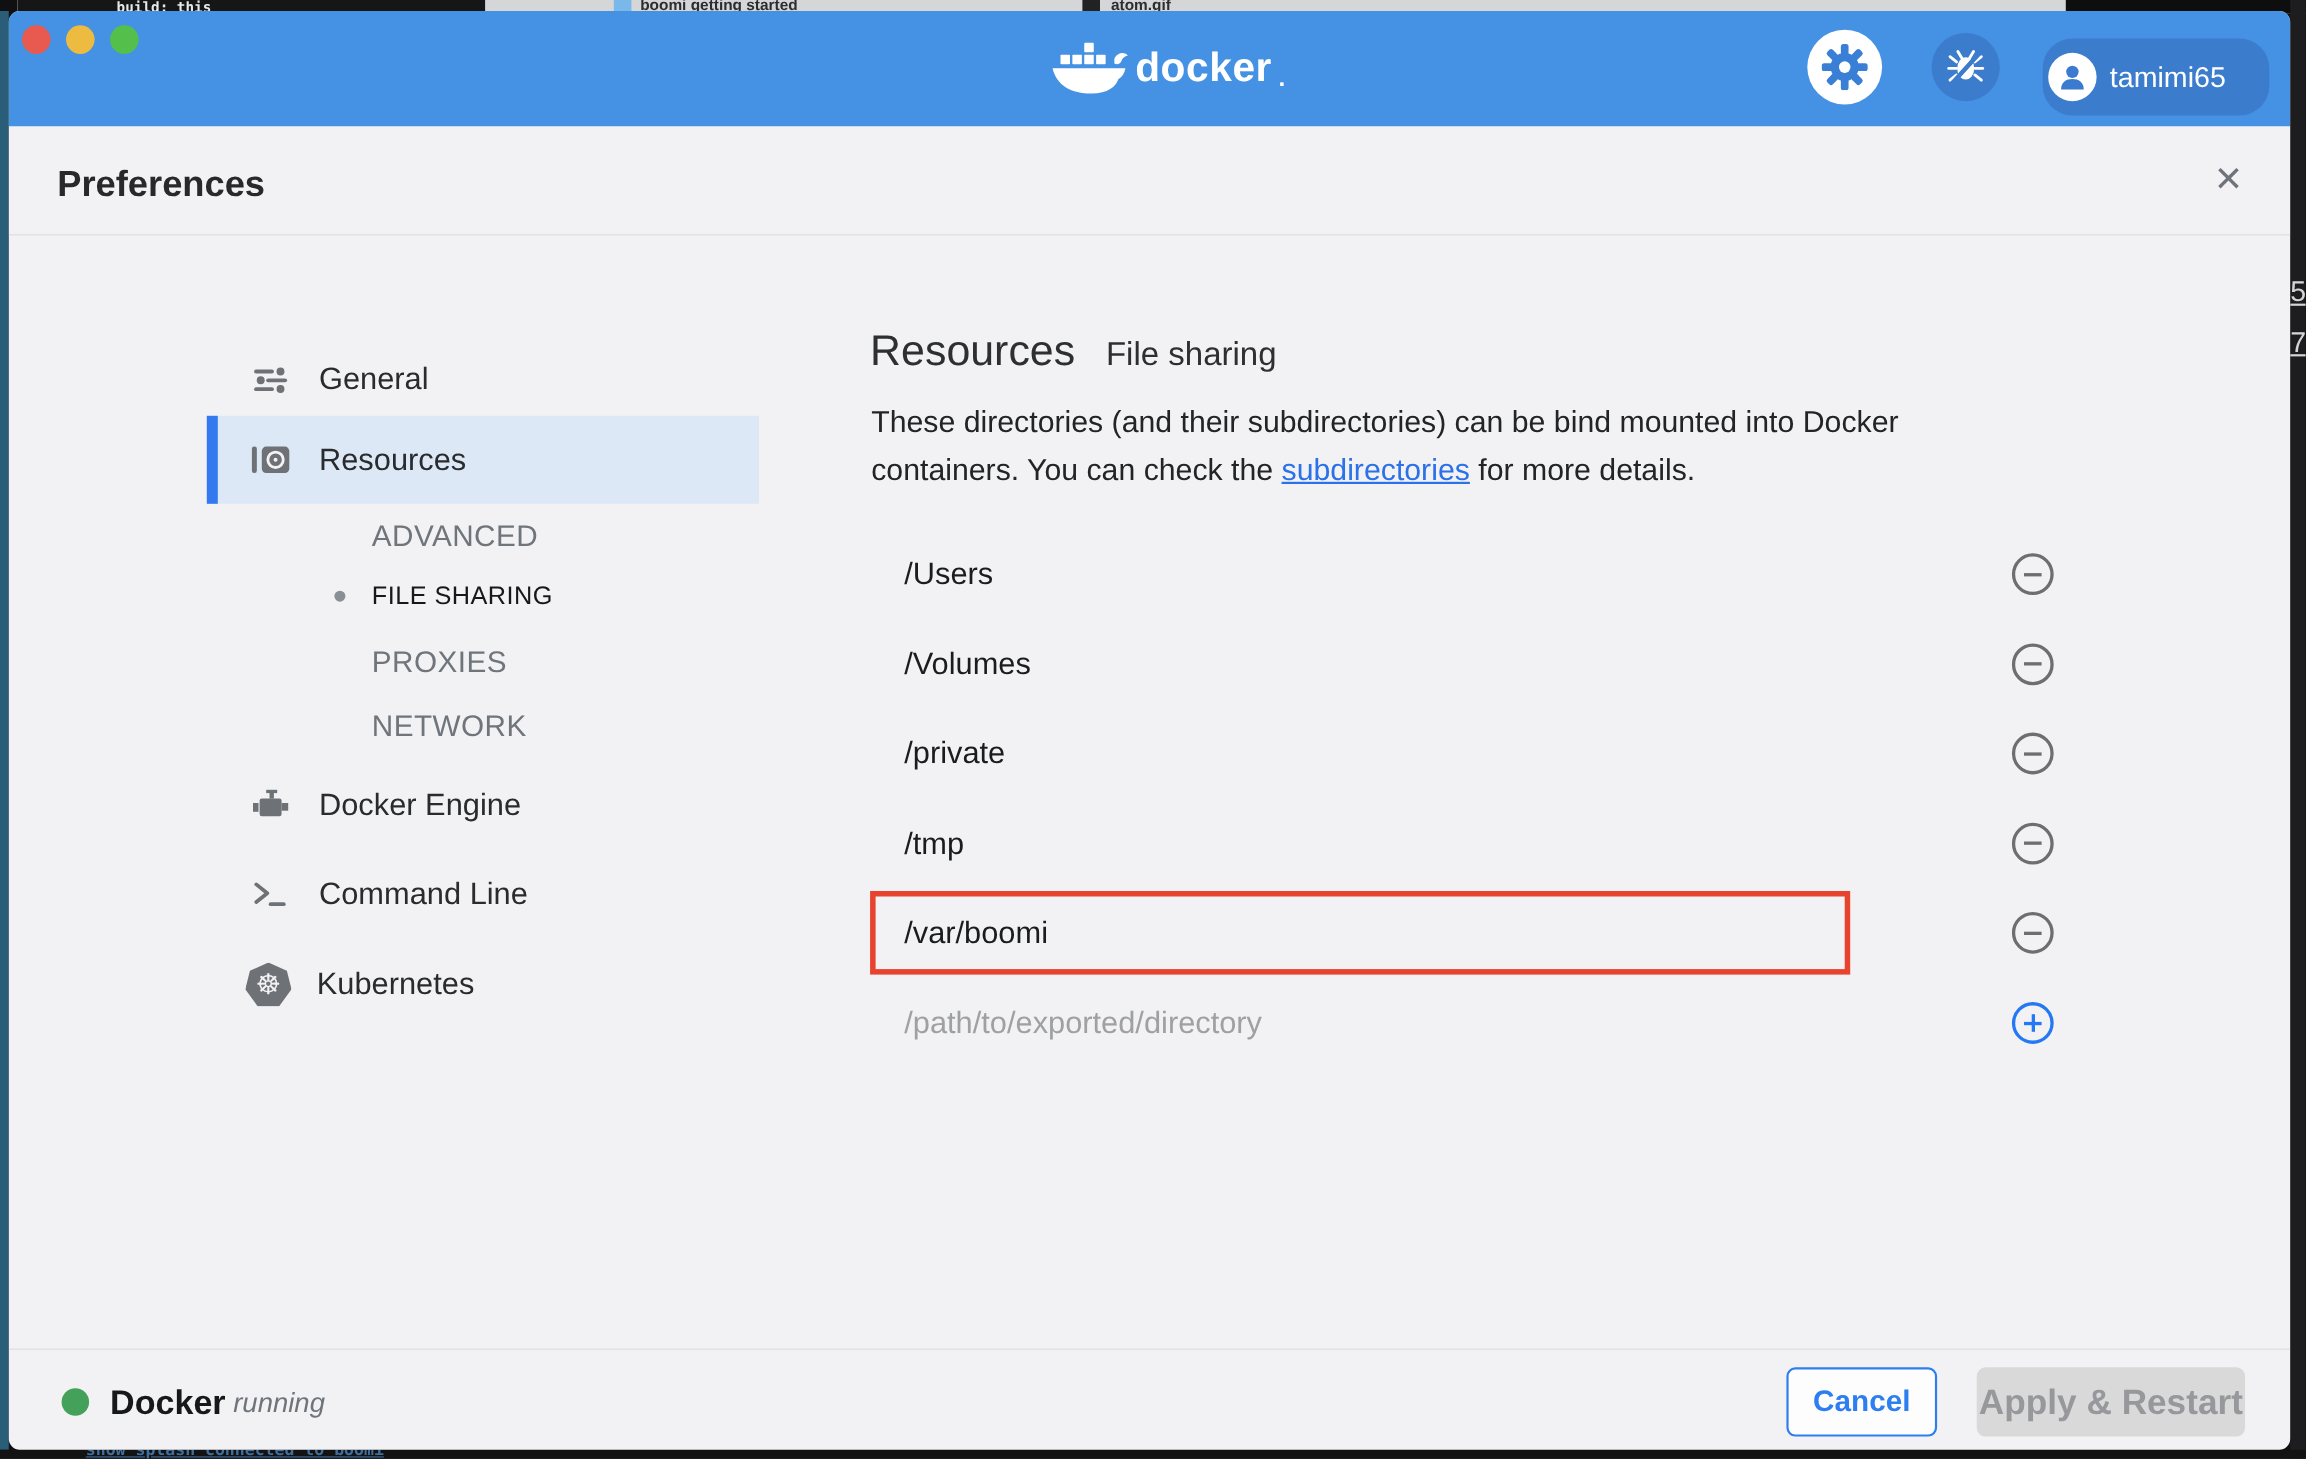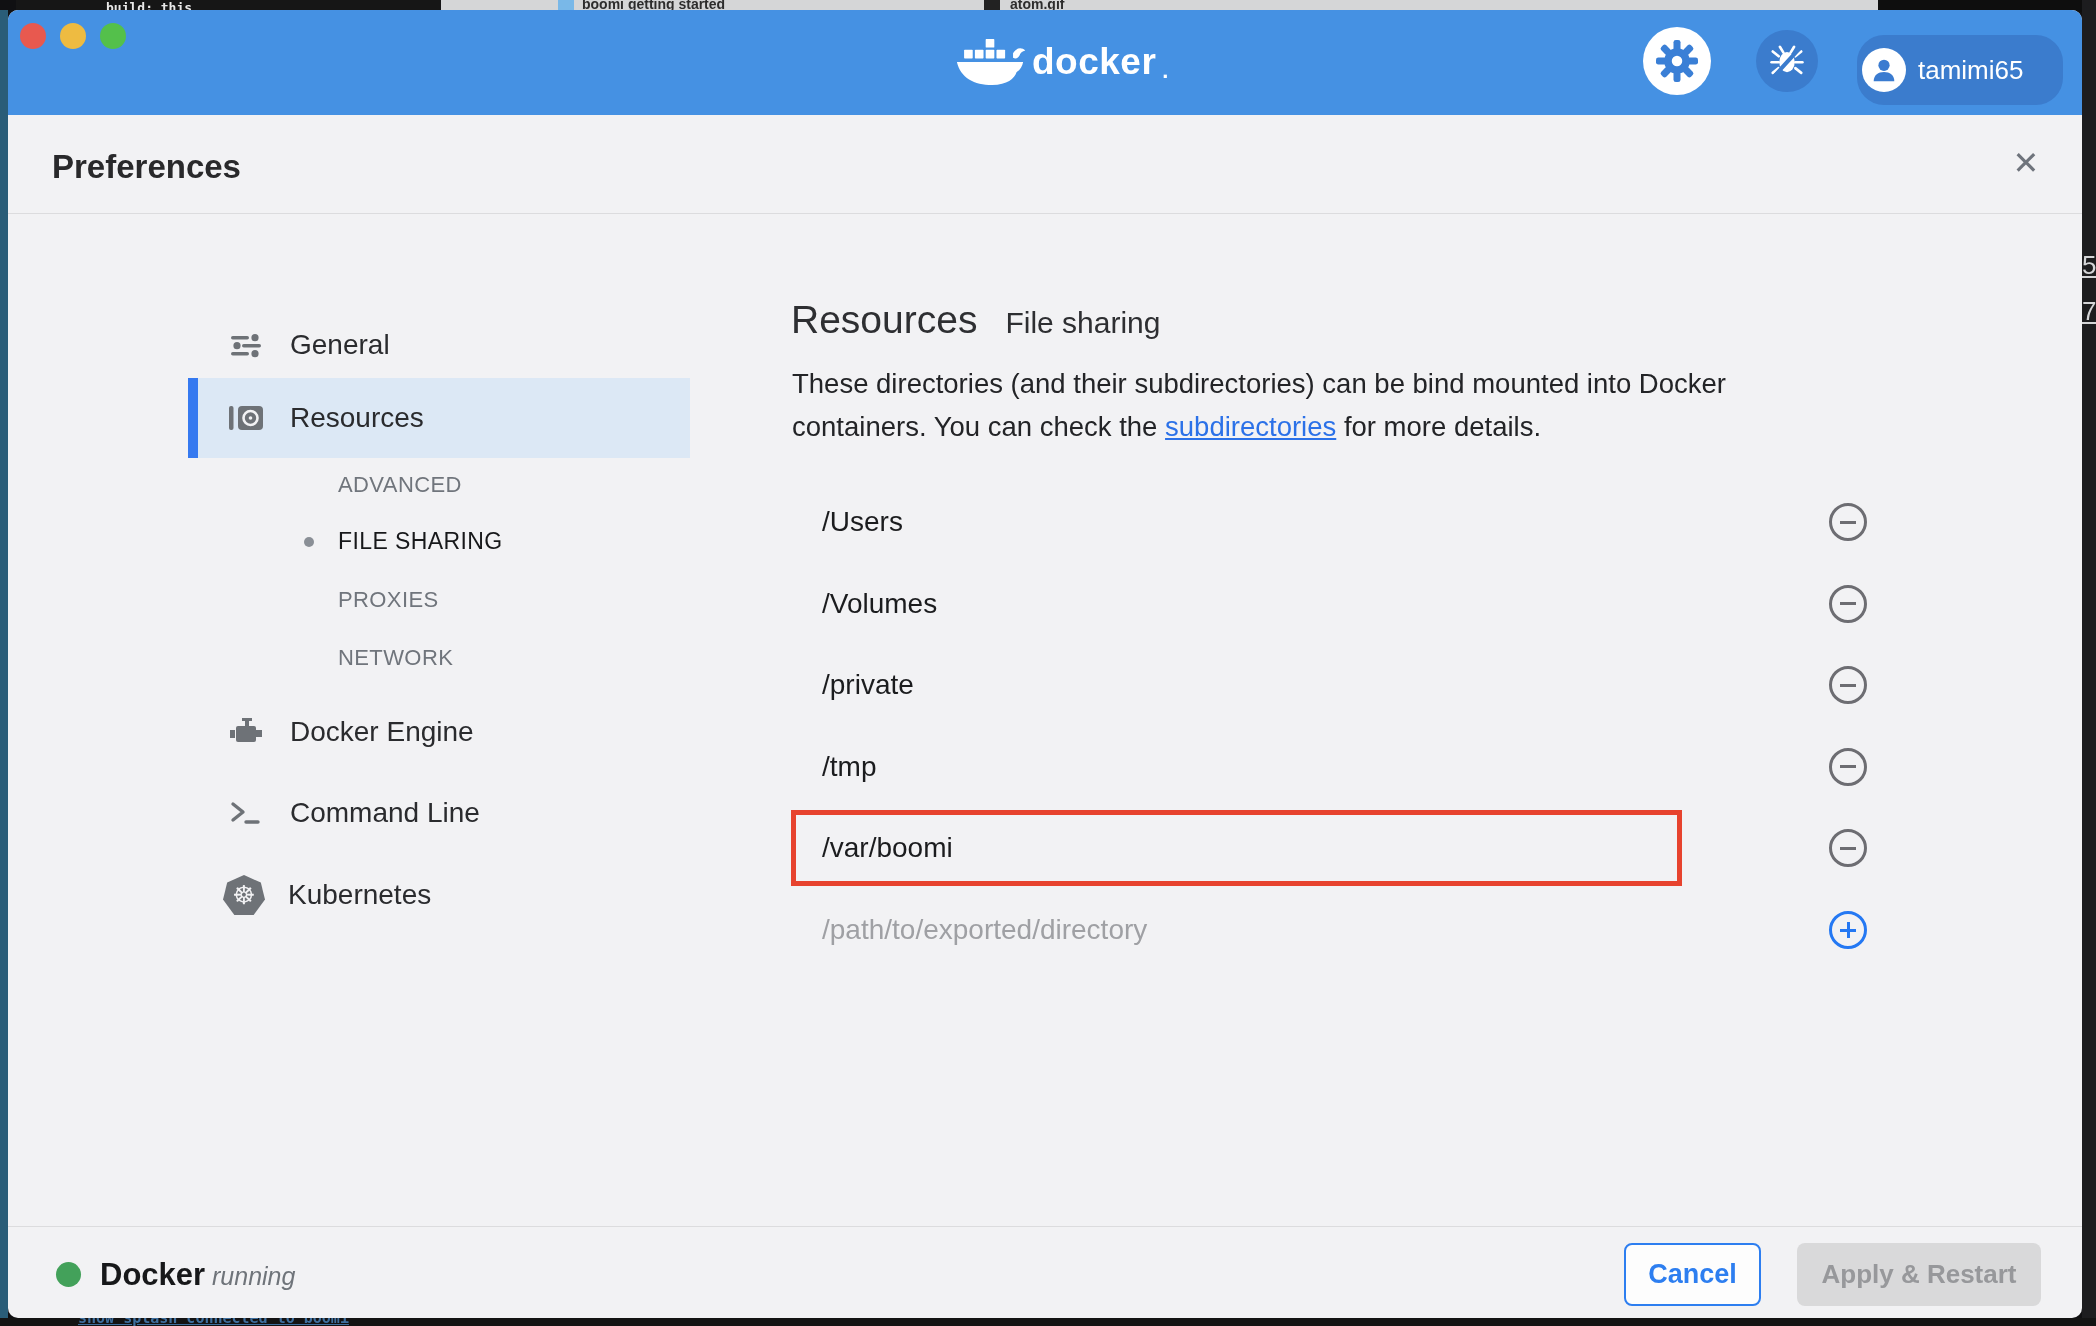--- a/index.html
+++ b/index.html
@@ -46,21 +46,21 @@
   .prefs-title { left:44px; top:33px; font-size:33px; font-weight:600; color:#29292b; }
   .close-x { left:1996px; top:26px; width:44px; height:44px; font-size:32px; color:#6f747c;
              display:flex; align-items:center; justify-content:center; cursor:default; }
 
   
   .side-item { height:56px; display:flex; align-items:center; gap:22px; }
   .side-icon { width:44px; display:flex; justify-content:center; }
   .side-label { font-size:28px; color:#2a2b2e; }
   .res-highlight { left:180px; top:368px; width:502px; height:80px; background:#dce8f5; }
   .res-accent { left:0; top:0; width:10px; height:80px; background:#3579f0; }
-  .subnav-label { font-size:22px; letter-spacing:.4px; color:#70757c; }
+  .subnav-label { font-size:27px; letter-spacing:.4px; color:#70757c; }
   .subnav-label.active { color:#17181a; font-size:23px; }
   .sub-bullet { width:10px; height:10px; border-radius:50%; background:#8a8f96; }
   .kube-hept { width:42px; height:40px; background:#6e7277;
                clip-path:polygon(50% 0%, 90% 19%, 100% 61%, 73% 100%, 27% 100%, 0% 61%, 10% 19%);
                display:flex; align-items:center; justify-content:center;
                color:#f2f2f4; font-size:26px; }
 
   
   .main-title { left:783px; top:288px; display:flex; align-items:baseline; gap:28px; }
   .main-title h1 { font-size:39px; font-weight:400; color:#2e2f32; }
@@ -87,21 +87,21 @@
   
   .footer-divider { left:0; top:1216px; width:2074px; height:1px; background:#dcdcde; }
   .status-dot { left:48px; top:1252px; width:25px; height:25px; border-radius:50%; background:#43a15a; }
   .footer-app { left:92px; top:1247px; font-size:31px; font-weight:600; color:#17181a; }
   .footer-status { left:204px; top:1252px; font-size:25px; font-style:italic; color:#6f747a; }
   .btn-cancel { left:1616px; top:1233px; width:137px; height:63px; background:#fdfdfd;
                 border:2px solid #2d7ef0; border-radius:8px; color:#2d7ef0;
                 font-size:27px; font-weight:600; display:flex; align-items:center; justify-content:center; }
   .btn-apply  { left:1789px; top:1233px; width:244px; height:63px; background:#d9d9da;
                 border:none; border-radius:8px; color:#97989b;
-                font-size:26px; font-weight:600; display:flex; align-items:center; justify-content:center; }
+                font-size:32px; font-weight:600; display:flex; align-items:center; justify-content:center; }
 </style>
 </head>
 <body>
 
 <div class="abs bg-top">
   <div class="abs bg-top-term">build: this</div>
   <div class="abs bg-fav" style="left:542px; background:#79b8e8;"></div>
   <div class="abs bg-tab" style="left:566px;">boomi getting started</div>
   <div class="abs bg-fav" style="left:968px; background:#222;"></div>
   <div class="abs bg-tab" style="left:994px;">atom.gif</div>

